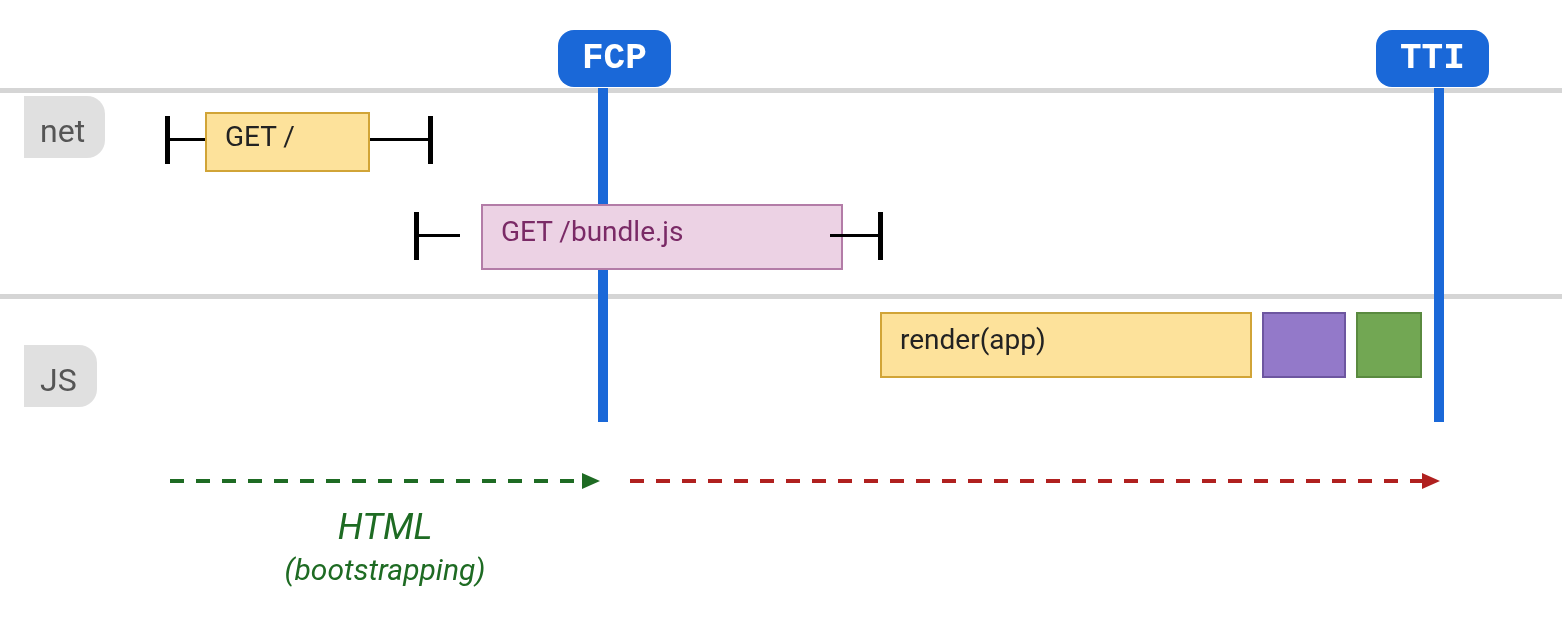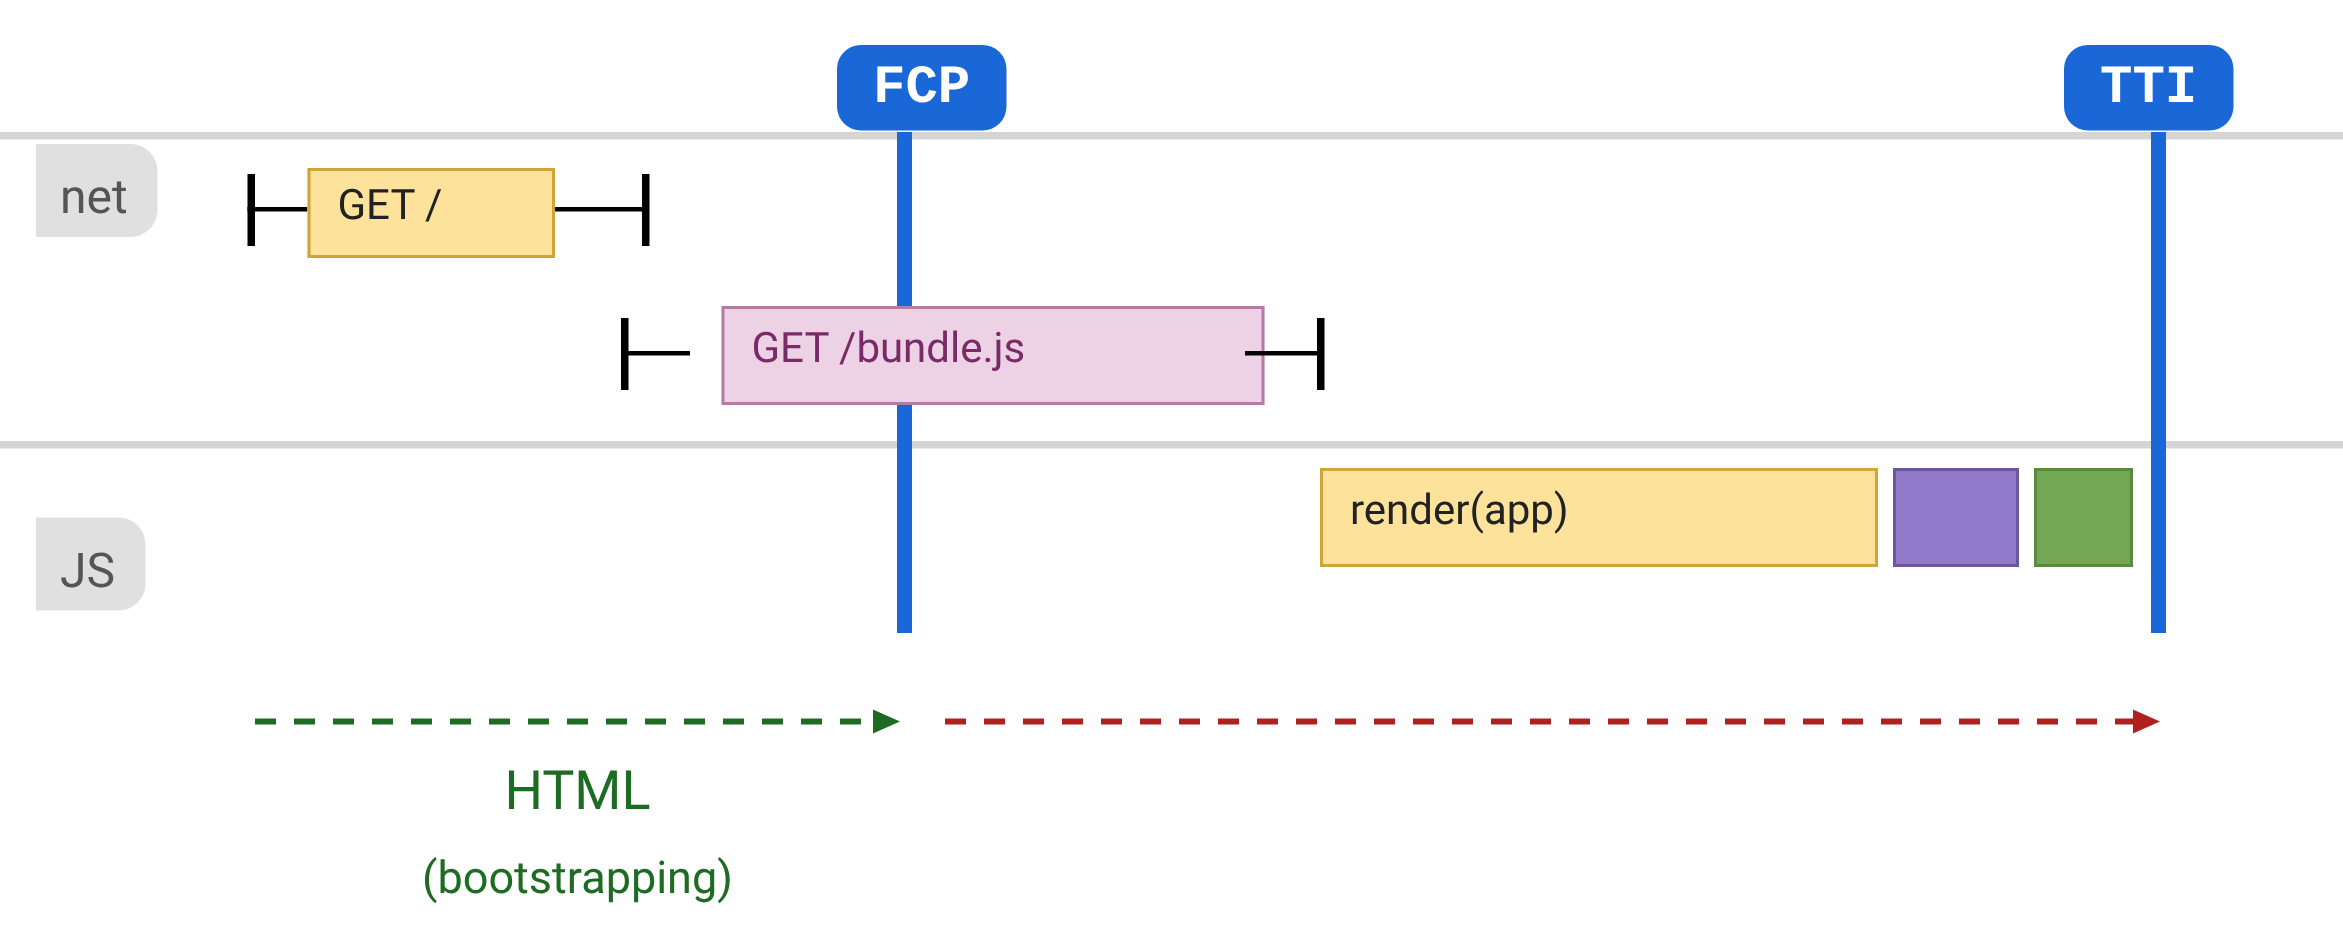--- a/index.html
+++ b/index.html
@@ -71,21 +71,21 @@
     height: 48px;
     background: #000;
   }
   .phase-label {
     position: absolute;
     text-align: center;
     font-size: 36px;
   }
   .phase-sub {
     font-size: 30px;
-    margin-top: 20px;
+    margin-top: 4px;
   }
   .green-txt  { color: #1e6b23; }
   .red-txt    { color: #b0201f; }
 </style>
 </head>
 <body>
 
 <div class="diagram">
 
   <div class="hr-line" style="top:88px"></div>
@@ -124,18 +124,18 @@
 
   <svg class="abs" style="left:170px; top:466px; width:430px; height:30px;">
     <line x1="0" y1="15" x2="412" y2="15" stroke="#1e6b23" stroke-width="4" stroke-dasharray="14 12"></line>
     <polygon points="412,7 430,15 412,23" fill="#1e6b23"></polygon>
   </svg>
   <svg class="abs" style="left:630px; top:466px; width:810px; height:30px;">
     <line x1="0" y1="15" x2="792" y2="15" stroke="#b0201f" stroke-width="4" stroke-dasharray="14 12"></line>
     <polygon points="792,7 810,15 792,23" fill="#b0201f"></polygon>
   </svg>
 
-  <div class="phase-label green-txt" style="left:170px; top:506px; width:430px;">
+  <div class="phase-label green-txt" style="left:170px; top:506px; width:430px;font-style:italic;">
     <div>HTML</div>
     <div class="phase-sub">(bootstrapping)</div>
   </div>
 
 </div>
 
 </body></html>

